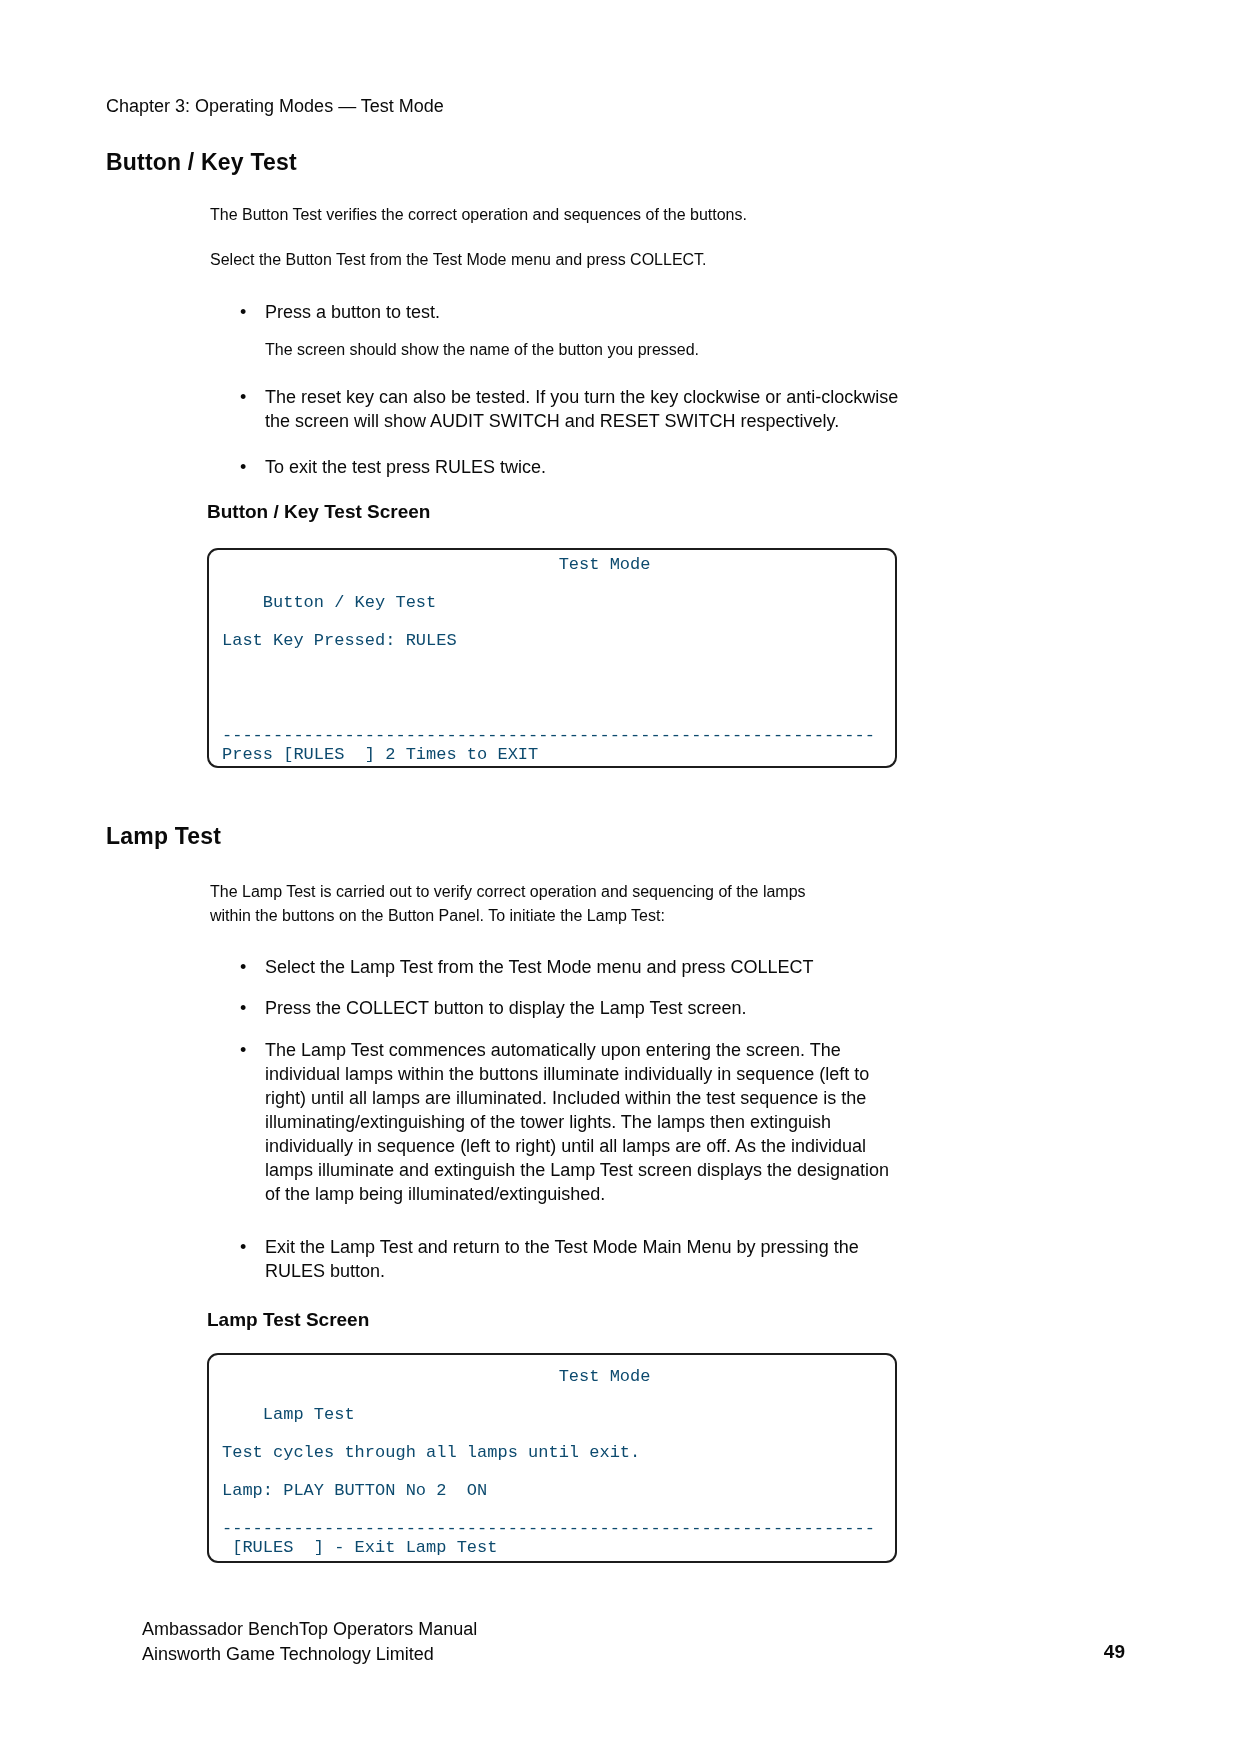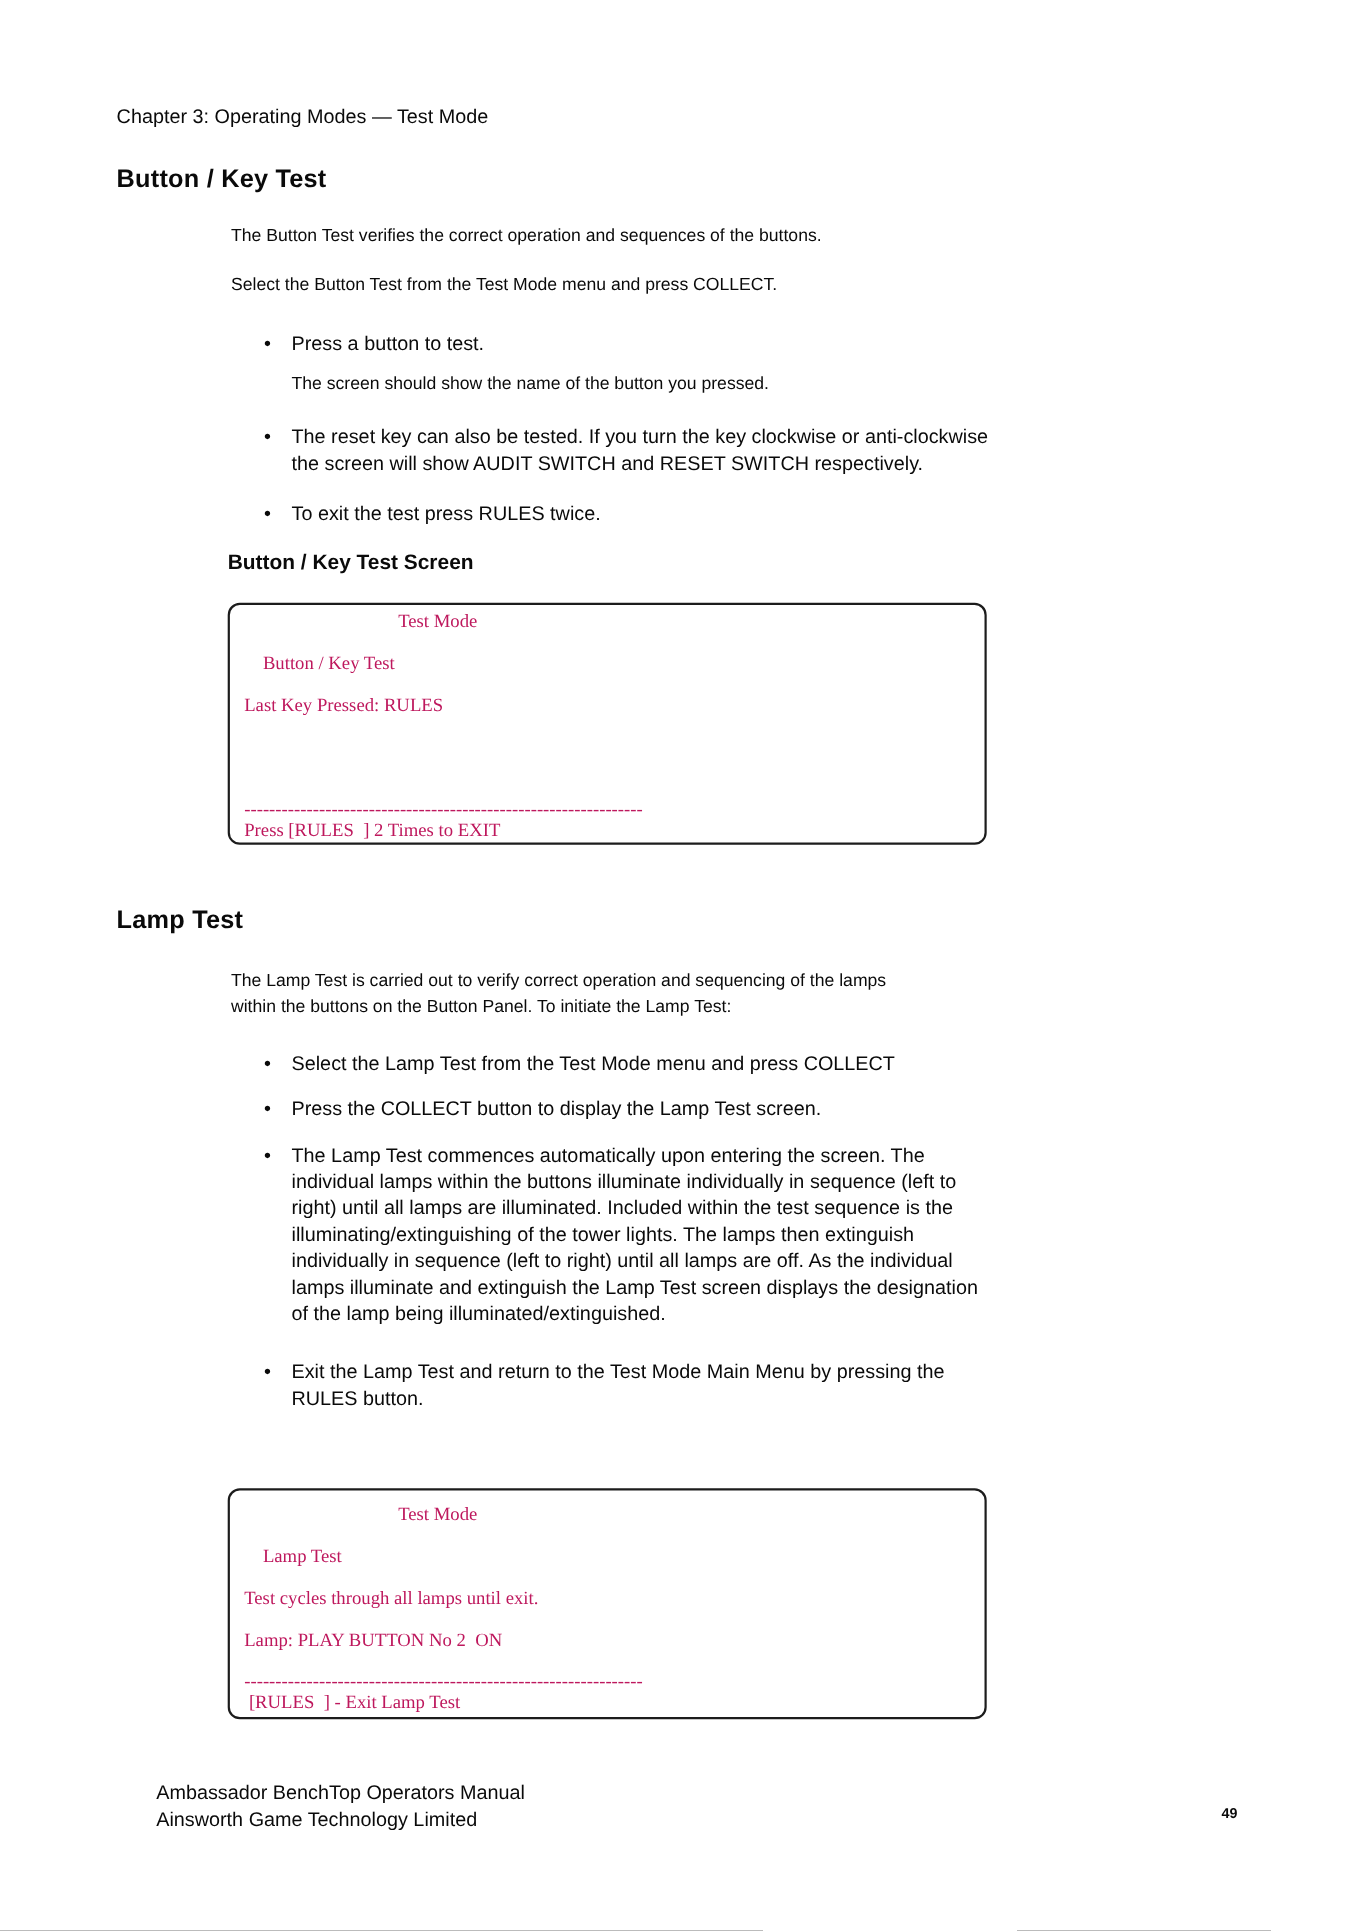--- a/index.html
+++ b/index.html
@@ -20,29 +20,29 @@
   .dot{width:25px;font-size:18px;line-height:24px;flex:0 0 25px;}
   .bt{font-size:18px;line-height:24px;white-space:pre-line;}
   .cap{left:207px;width:690px;text-align:left;font-size:19px;font-weight:bold;}
   .screen{
     left:207px;width:690px;box-sizing:border-box;
     border:2px solid #1c1c1c;border-radius:11px;
     background:#fff;
   }
   .screen pre{
     margin:0;
-    font-family:Liberation Serif, serif;
+    font-family:Liberation Mono, monospace;
     font-size:17px;line-height:19px;
-    color:#be185d;
+    color:#0c4a6e;
     white-space:pre;
   }
   .scr1{padding:5px 6px 6px 13px;height:220px;}
   .scr2{padding:12px 6px 8px 13px;height:210px;}
   .footer{left:106px;top:1617px;font-size:18px;line-height:25px;white-space:pre-line;margin-left:36px;}
-  .pagenum{right:115px;top:1641px;font-size:13px;font-weight:bold;margin-left:26px;}
+  .pagenum{right:115px;top:1641px;font-size:19px;font-weight:bold;margin-left:26px;}
 </style>
 </head>
 <body>
 
 <div class="page">
 
   <div class="abs hdr">Chapter 3: Operating Modes — Test Mode</div>
 
   <h1 class="abs sec" style="top:149px;">Button / Key Test</h1>
 
@@ -107,20 +107,21 @@
 lamps illuminate and extinguish the Lamp Test screen displays the designation
 of the lamp being illuminated/extinguished.</span>
   </div>
 
   <div class="abs bullet" style="top:1235px;">
     <span class="dot">•</span>
     <span class="bt">Exit the Lamp Test and return to the Test Mode Main Menu by pressing the
 RULES button.</span>
   </div>
 
+  <div class="abs cap" style="top:1309px;">Lamp Test Screen</div>
 
   <div class="abs screen scr2" style="top:1353px;">
     <pre>                                 Test Mode
 
     Lamp Test
 
 Test cycles through all lamps until exit.
 
 Lamp: PLAY BUTTON No 2  ON
 

